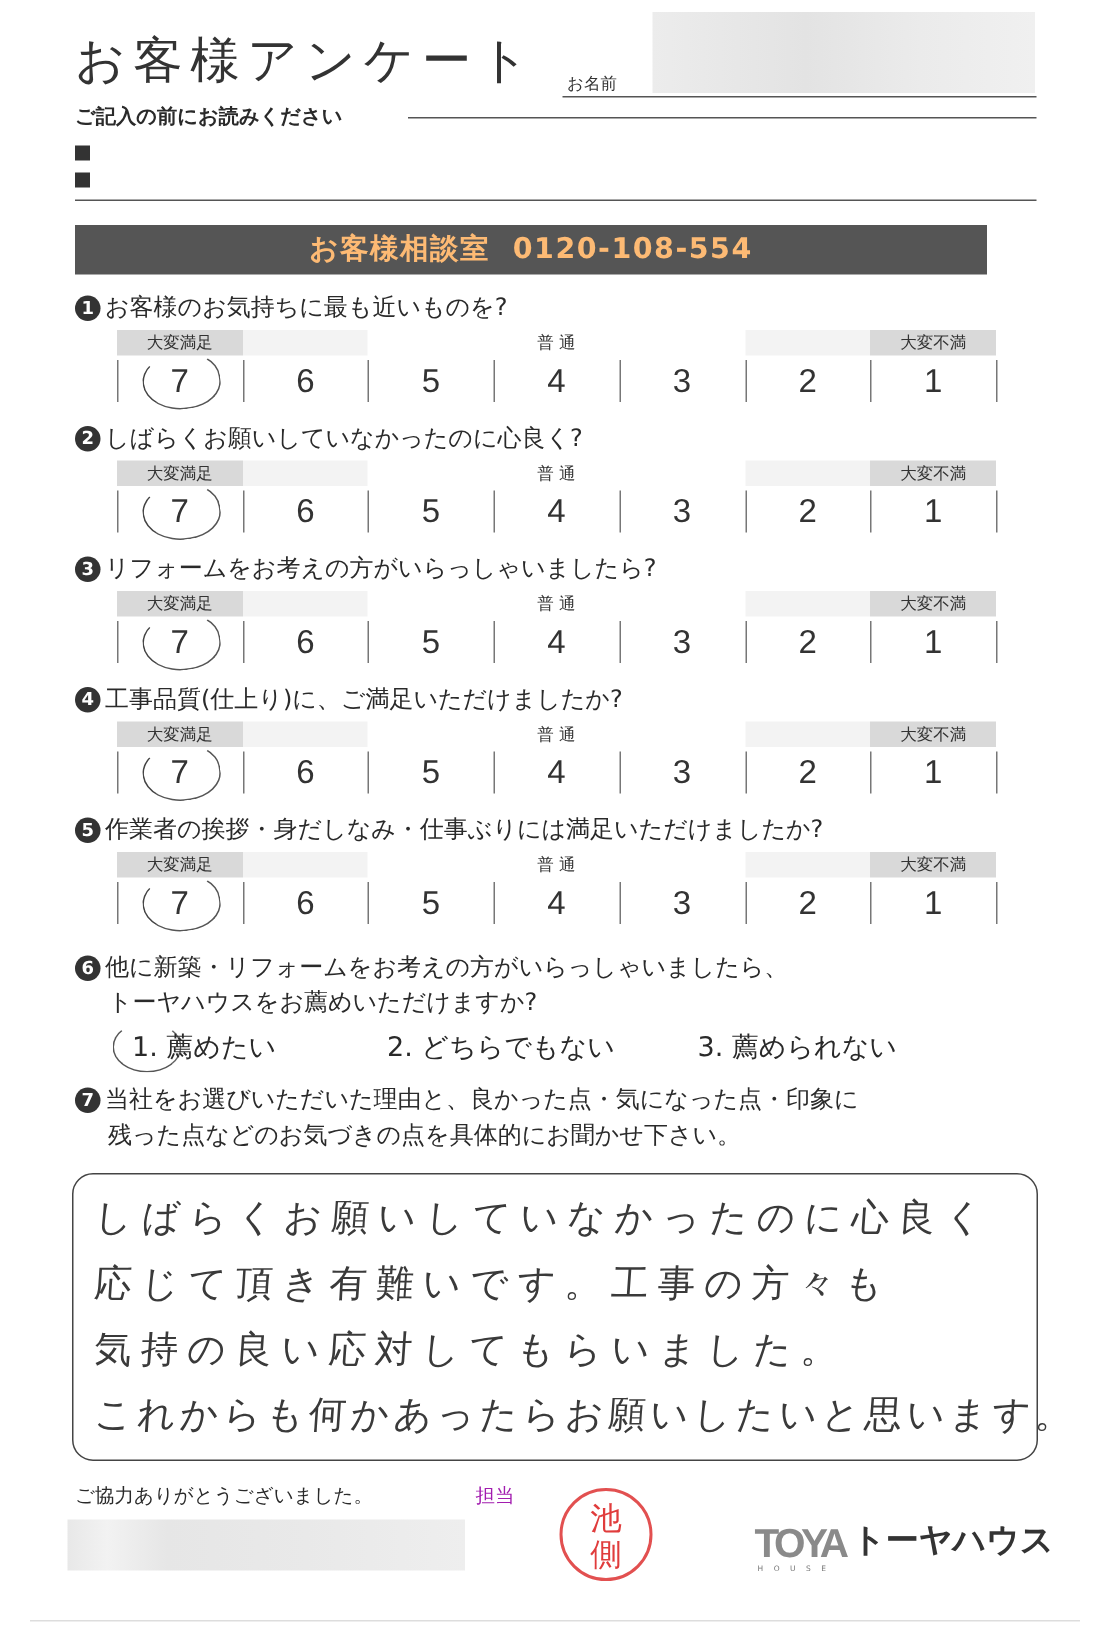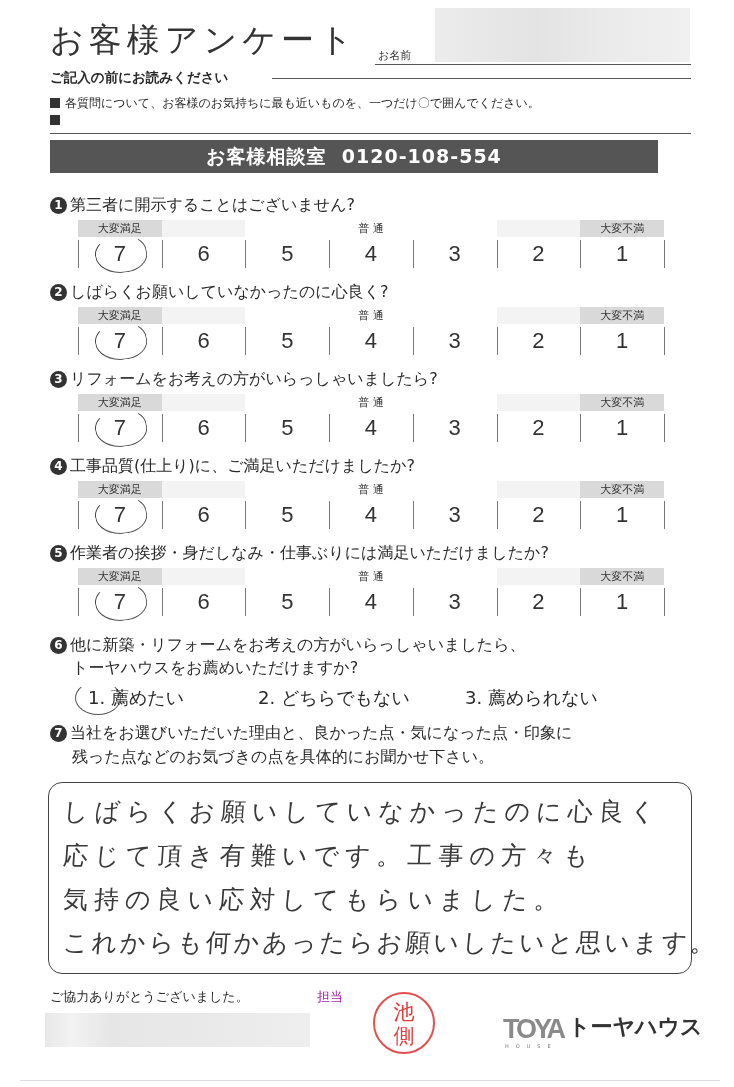--- a/index.html
+++ b/index.html
@@ -7,21 +7,21 @@
   .abs { position:absolute; }
   .title { left:50px; top:18px; font-family:"DejaVu Serif","Liberation Serif",serif; font-size:33px; letter-spacing:5px; color:#333; }
   .name-label { left:378px; top:48px; font-size:11px; color:#333; }
   .name-line { left:375px; top:64px; width:316px; height:1px; background:#555; }
   .name-box { left:435px; top:8px; width:255px; height:54px; background:linear-gradient(90deg,#ececec,#e3e3e3 40%,#ebebeb 70%,#f0f0f0); }
   .read-head { left:50px; top:69px; font-size:13.5px; font-weight:bold; color:#2a2a2a; }
   .read-line { left:272px; top:78px; width:419px; height:1px; background:#555; }
   .bullet { left:50px; font-size:12px; color:#2a2a2a; white-space:nowrap; }
   .bullet .sq { display:inline-block; width:10px; height:10px; background:#333; margin-right:5px; vertical-align:-1px; }
   .hr2 { left:50px; top:133px; width:641px; height:1px; background:#555; }
-  .banner { left:50px; top:140px; width:608px; height:33px; background:#555; color:#ffffff; text-align:center; font-size:19px; font-weight:bold; line-height:33px; letter-spacing:1px; }
+  .banner { left:50px; top:150px; width:608px; height:33px; background:#555; color:#fdba74; text-align:center; font-size:19px; font-weight:bold; line-height:33px; letter-spacing:1px; }
   .q { left:50px; font-size:16px; color:#2a2a2a; white-space:nowrap; }
   .qnum { display:inline-block; width:17px; height:17px; border-radius:50%; background:#333; color:#fff; font-size:12px; font-weight:bold; text-align:center; line-height:17px; margin-right:3px; vertical-align:1px; }
   .scale { left:78px; width:586px; height:54px; }
   .scale .lbl { position:absolute; top:0; height:17px; font-size:11px; line-height:17px; color:#333; text-align:center; }
   .scale .lbl.shade { background:#d9d9d9; }
   .scale .lbl.faint { background:#f3f3f3; }
   .scale .cell { position:absolute; top:18px; height:30px; width:83.7px; text-align:center; font-size:22px; line-height:32px; color:#333; font-family:"Liberation Sans",sans-serif; }
   .scale .sep { position:absolute; top:20px; width:1px; height:28px; background:#777; }
   .circle7 { position:absolute; top:15px; left:17px; width:50px; height:36px; border:1.3px solid #555; border-radius:48% 52% 45% 55%; border-left-color:#444; border-top-color:transparent; transform:rotate(-8deg); }
   .opts { left:88px; top:686px; font-size:18px; color:#2a2a2a; white-space:nowrap; }
@@ -41,28 +41,28 @@
 </head>
 <body>
 
 <div class="abs name-box"></div>
 <div class="abs title">お客様アンケート</div>
 <div class="abs name-label">お名前</div>
 <div class="abs name-line"></div>
 
 <div class="abs read-head">ご記入の前にお読みください</div>
 <div class="abs read-line"></div>
-<div class="abs bullet" style="top:95px;"><span class="sq"></span><span>各質問について、お客様のお気持ちに最も近いものを、一つだけ〇で囲んでください。</span></div>
+<div class="abs bullet" style="top:95px;"><span class="sq"></span></div>
 <div class="abs bullet" style="top:113px;"><span class="sq"></span></div>
 <div class="abs hr2"></div>
 
 <div class="abs banner"><span>お客様相談室</span>&nbsp;&nbsp;<span>0120-108-554</span></div>
 
 <div id="questions">
-    <div class="abs q" style="top: 195px;"><span class="qnum">1</span><span>第三者に開示することはございません?</span></div>
+    <div class="abs q" style="top: 195px;"><span class="qnum">1</span><span>お客様のお気持ちに最も近いものを?</span></div>
     <div class="abs scale" style="top: 220px;">
       <div class="lbl shade" style="left: 0px; width: 83.7143px;">大変満足</div>
       <div class="lbl faint" style="left: 83.7143px; width: 83.7143px;"></div>
       <div class="lbl " style="left: 251.143px; width: 83.7143px;">普 通</div>
       <div class="lbl faint" style="left: 418.571px; width: 83.7143px;"></div>
       <div class="lbl shade" style="left: 502.286px; width: 83.7143px;">大変不満</div>
       <div class="sep" style="left: 0px;"></div>
       <div class="sep" style="left: 83.7143px;"></div>
       <div class="sep" style="left: 167.429px;"></div>
       <div class="sep" style="left: 251.143px;"></div>

